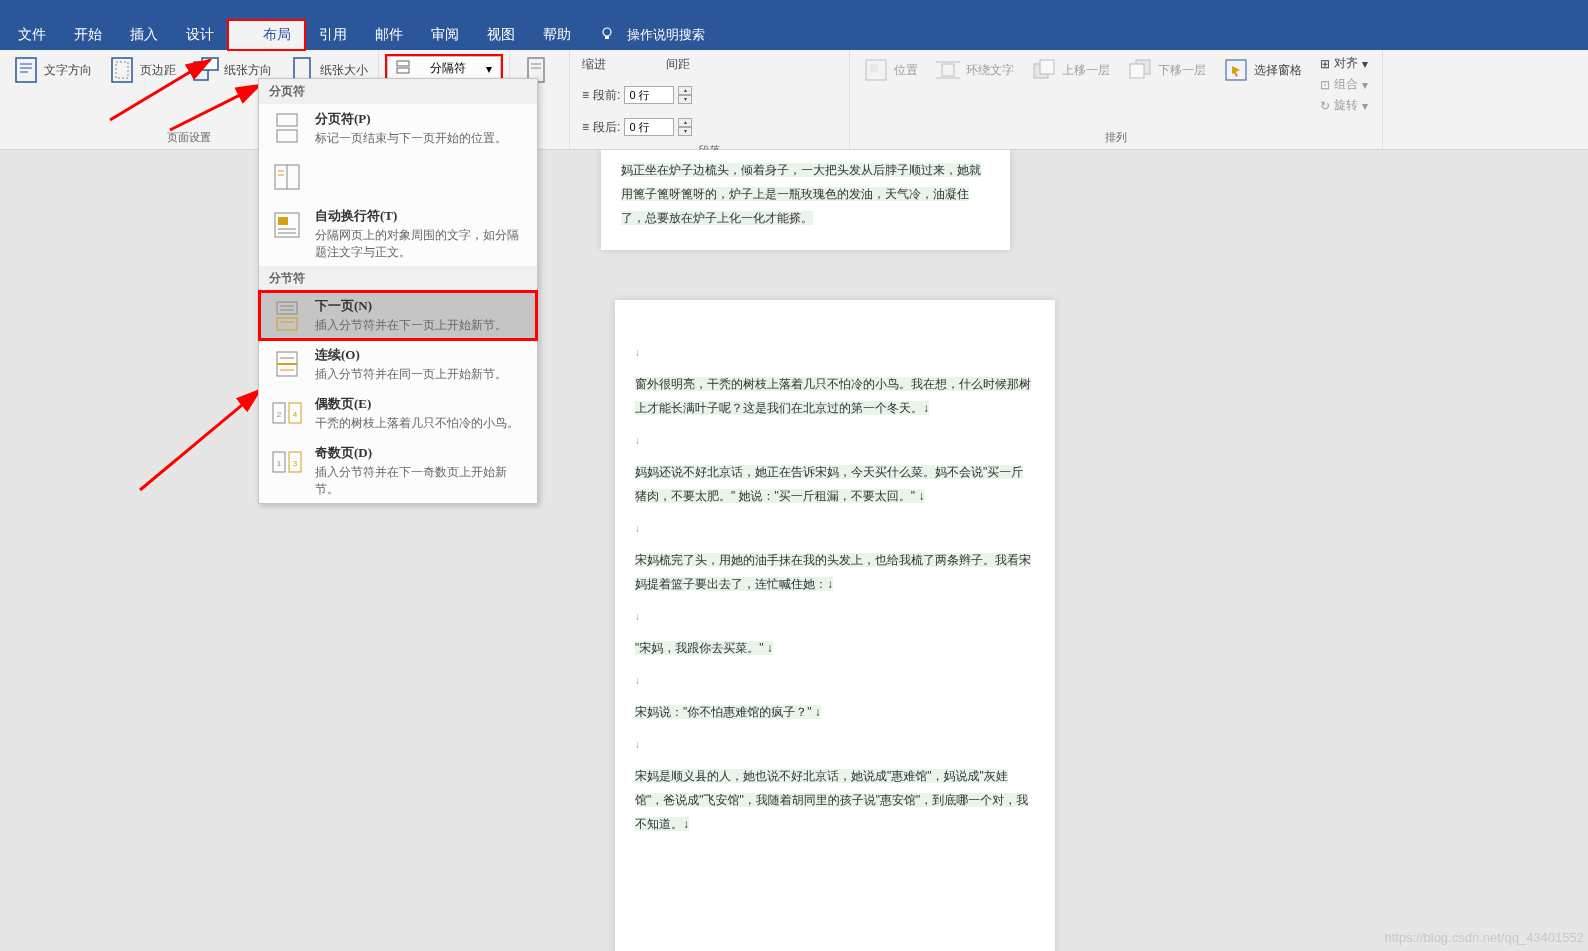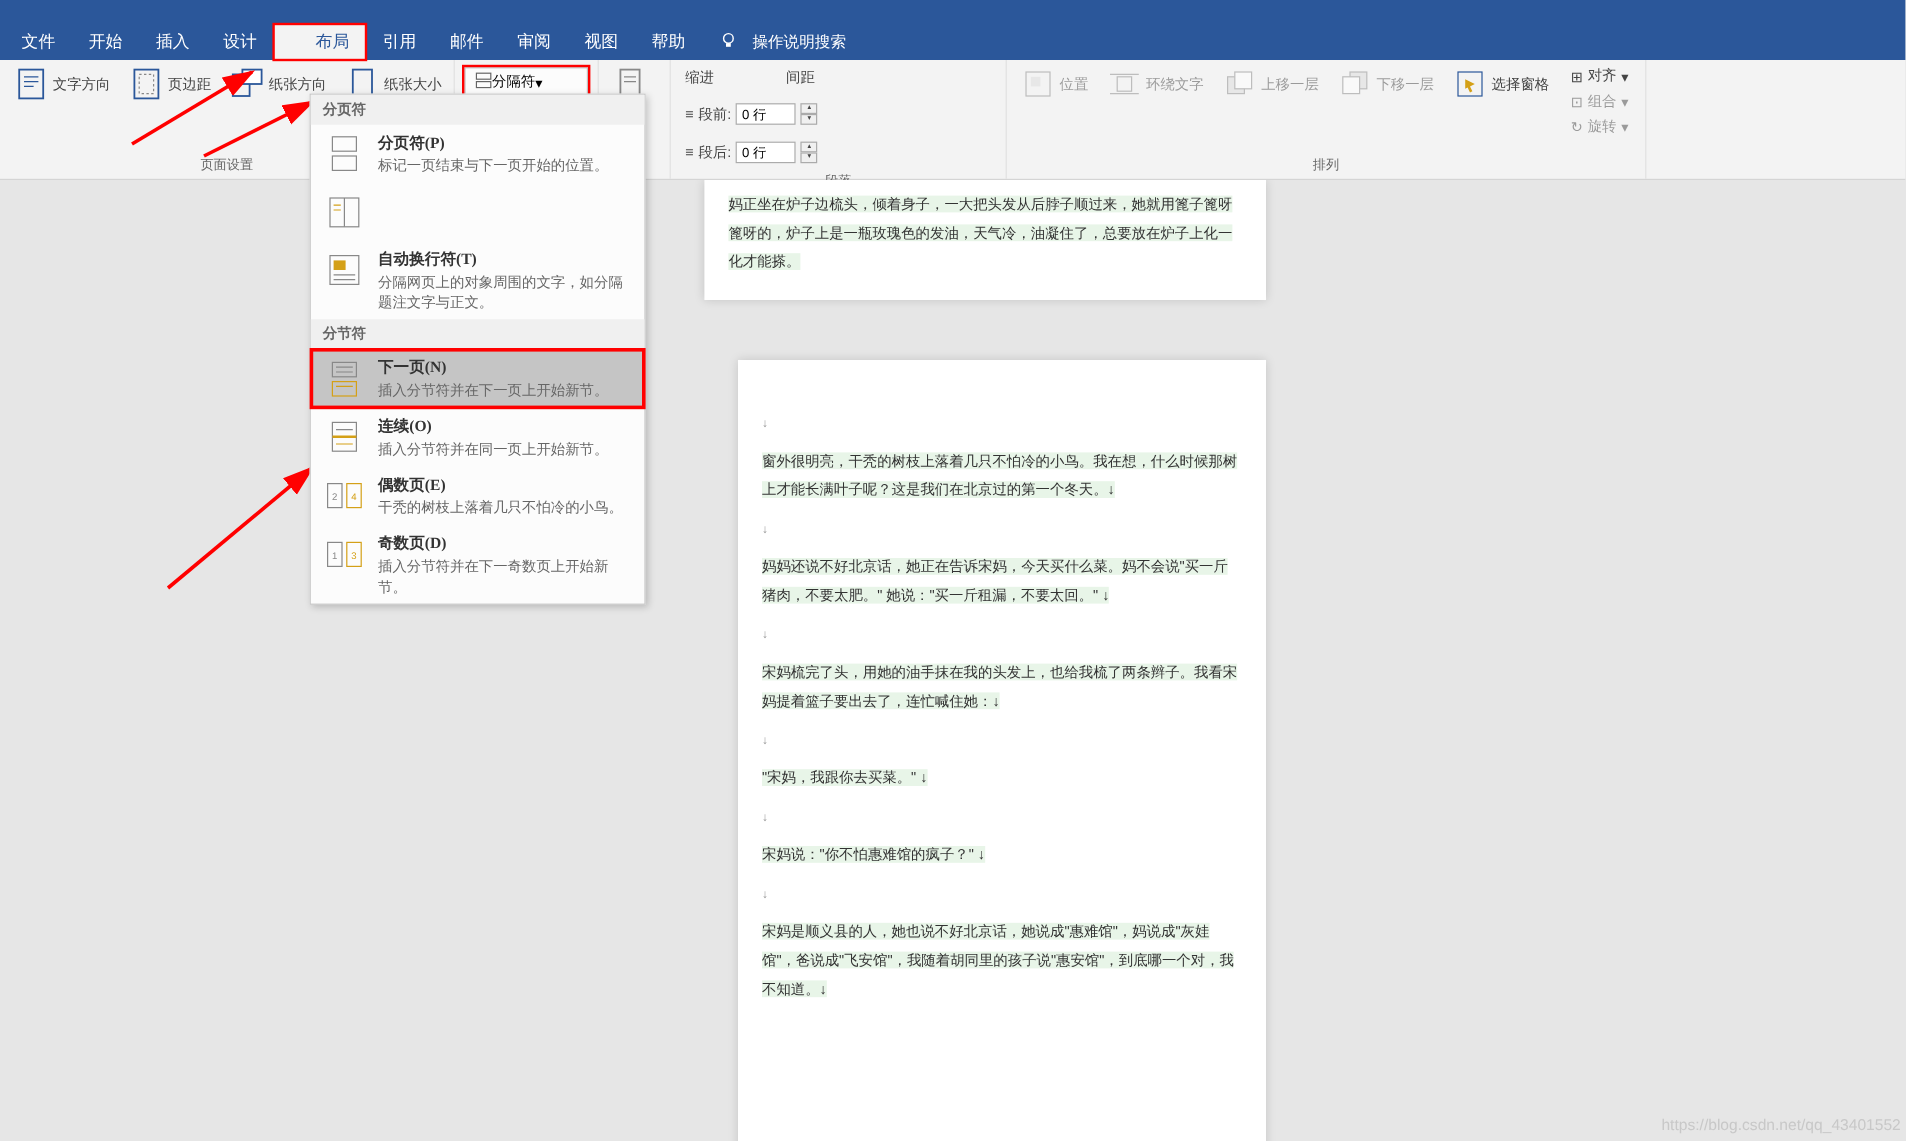--- a/index.html
+++ b/index.html
@@ -19,36 +19,36 @@
     .ribbon-items { display: flex; flex: 1; align-items: flex-start; gap: 2px; }
     .ribbon-btn-v { display: flex; flex-direction: row; align-items: center; padding: 2px 6px; font-size: 12px; color: #444; cursor: pointer; gap: 2px; }
     .ribbon-btn-v .icon { width: 32px; height: 32px; display: flex; align-items: center; justify-content: center; }
     .ribbon-label { text-align: center; font-size: 11px; color: #666; padding: 2px 0; }
     
     .small-row { display: flex; align-items: center; font-size: 12px; color: #444; gap: 4px; padding: 1px 4px; }
     .small-input { width: 50px; height: 18px; border: 1px solid #ababab; background: white; font-size: 11px; padding: 0 4px; }
     .spinner { width: 14px; display: flex; flex-direction: column; }
     .spinner span { height: 9px; border: 1px solid #ababab; background: #f0f0f0; font-size: 6px; text-align: center; line-height: 7px; }
     
-    .breaks-btn { display: flex; align-items: center; gap: 0; padding: 3px 8px; font-size: 12px; border: 1px solid #c0c0c0; background: #fcfcfc; }
+    .breaks-btn { display: flex; align-items: center; gap: 20px; padding: 3px 8px; font-size: 12px; border: 1px solid #c0c0c0; background: #fcfcfc; }
     .breaks-btn.boxed { outline: 2px solid red; }
     
     .dropdown-menu { position: absolute; left: 258px; top: 78px; width: 280px; background: #fcfcfc; border: 1px solid #c6c6c6; box-shadow: 2px 2px 6px rgba(0,0,0,0.2); z-index: 100; }
     .dropdown-section-title { background: #f0f0f0; padding: 4px 10px; font-size: 12px; color: #666; font-weight: bold; }
     .dropdown-item { display: flex; padding: 6px 10px; gap: 10px; cursor: pointer; }
     .dropdown-item.highlighted { background: #c5c5c5; align-items: center; }
     .dropdown-item.boxed { outline: 3px solid red; outline-offset: -2px; }
     .dropdown-item .item-icon { width: 36px; height: 36px; display: flex; align-items: center; justify-content: center; flex-shrink: 0; }
     .dropdown-item .item-text { flex: 1; }
     .dropdown-item .item-title { font-size: 13px; color: #333; font-weight: bold; margin-bottom: 2px; font-family: Liberation Serif, serif; }
     .dropdown-item .item-desc { font-size: 12px; color: #666; line-height: 1.4; }
     
     .doc-area { position: absolute; left: 0; right: 0; top: 150px; bottom: 0; background: #e6e6e6; overflow: hidden; }
     .page { position: absolute; background: white; box-shadow: 0 0 8px rgba(0,0,0,0.15); }
-    .page1 { left: 587px; top: 0; width: 468px; height: 100px; padding: 8px 20px; }
+    .page1 { left: 601px; top: 0; width: 409px; height: 100px; padding: 8px 20px; }
     .page2 { left: 615px; top: 150px; width: 440px; height: 700px; padding: 40px 20px; }
     .page-text { font-size: 12px; color: #333; line-height: 2; }
     .para { margin-bottom: 8px; }
     .para-mark { color: #999; font-size: 10px; }
     .highlight-green { background: #e8f5e8; display: inline; }
     
     .arrow { position: absolute; pointer-events: none; }
     .arrow svg { overflow: visible; }
     
     .watermark { position: absolute; right: 4px; bottom: 6px; font-size: 13px; color: #c8c8c8; }

